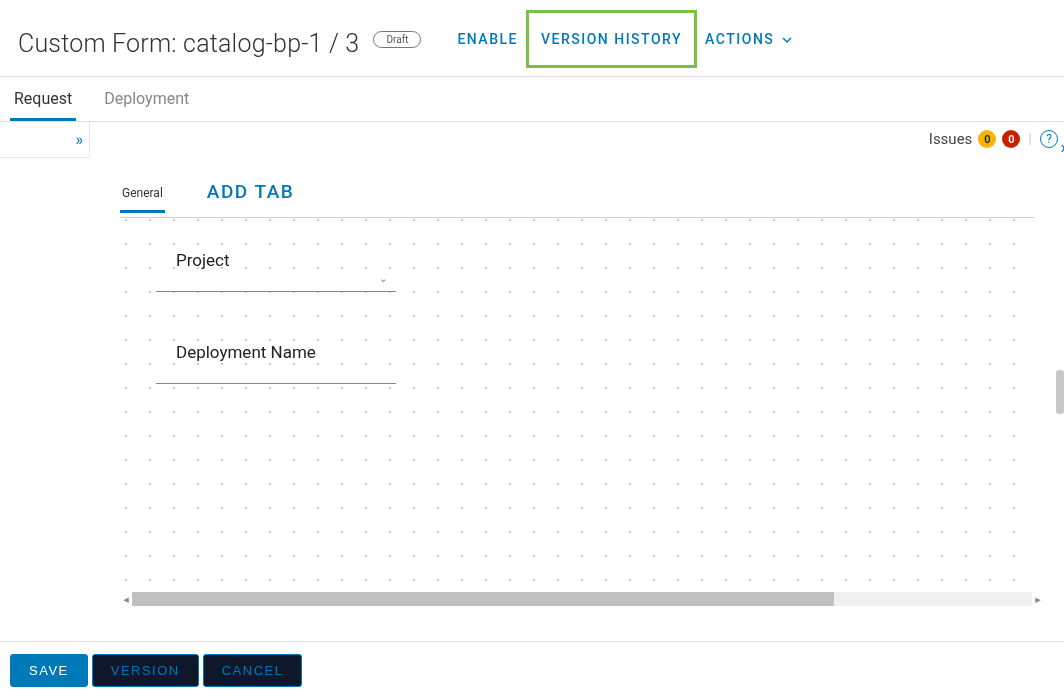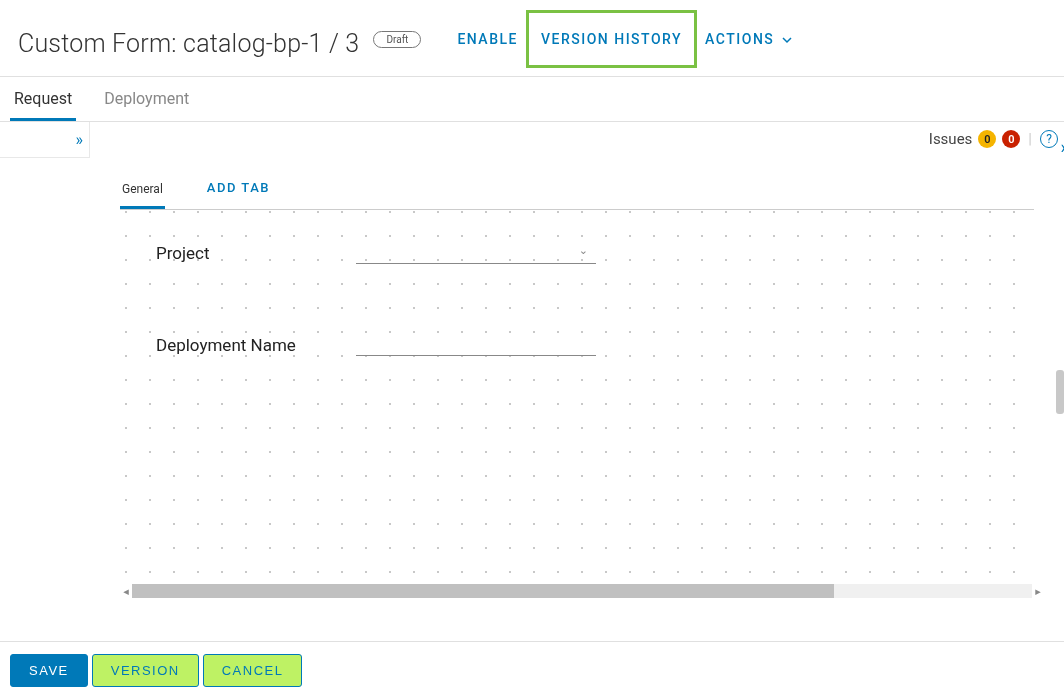--- a/index.html
+++ b/index.html
@@ -131,38 +131,39 @@
   .form-tab {
     padding: 6px 2px 10px 2px;
     font-size:12px;
     color:#333;
     cursor:pointer;
     border-bottom:3px solid transparent;
     margin-bottom:-1px;
   }
   .form-tab.active { border-bottom:3px solid #0079b8;}
   .form-tab.add {
-    color:#0079b8; font-size:13px; letter-spacing:1.5px; font-weight:500;
+    color:#0079b8; font-size:19px; letter-spacing:1.5px; font-weight:500;
     padding-bottom:12px;
   }
   .canvas-wrap {
     margin: 0 30px;
     position: relative;
   }
   .canvas {
     height: 372px;
     background-image: radial-gradient(circle, #c8c8c8 1px, transparent 1.2px);
     background-size: 24px 24px;
     background-position: 18px 14px;
     position: relative;
   }
   .field-row {
     position:absolute;
     display:flex;
     align-items:center;
+    flex-direction:column;
   }
   .field-label {
     font-size:17px; color:#222; width:200px;
   }
   .field-input {
     border:none; border-bottom:1px solid #888;
     width:240px; height:22px; background:transparent;
     font-size:14px;
   }
   .field-select {
@@ -190,21 +191,21 @@
     background:#fff;
   }
   .btn {
     padding: 8px 18px;
     font-size:13px;
     letter-spacing:1.5px;
     font-weight:500;
     border-radius:3px;
     cursor:pointer;
     border:1px solid #0079b8;
-    background:#bef264;
+    background:#0f172a;
     color:#0079b8;
   }
   .btn.primary {
     background:#0079b8; color:#fff; border:1px solid #0079b8;
   }
   .vscroll-indicator{
     position:absolute; right:0; top:370px; width:8px; height:44px; background:#c8c8c8; border-radius:3px;
   }
 </style>
 </head>

